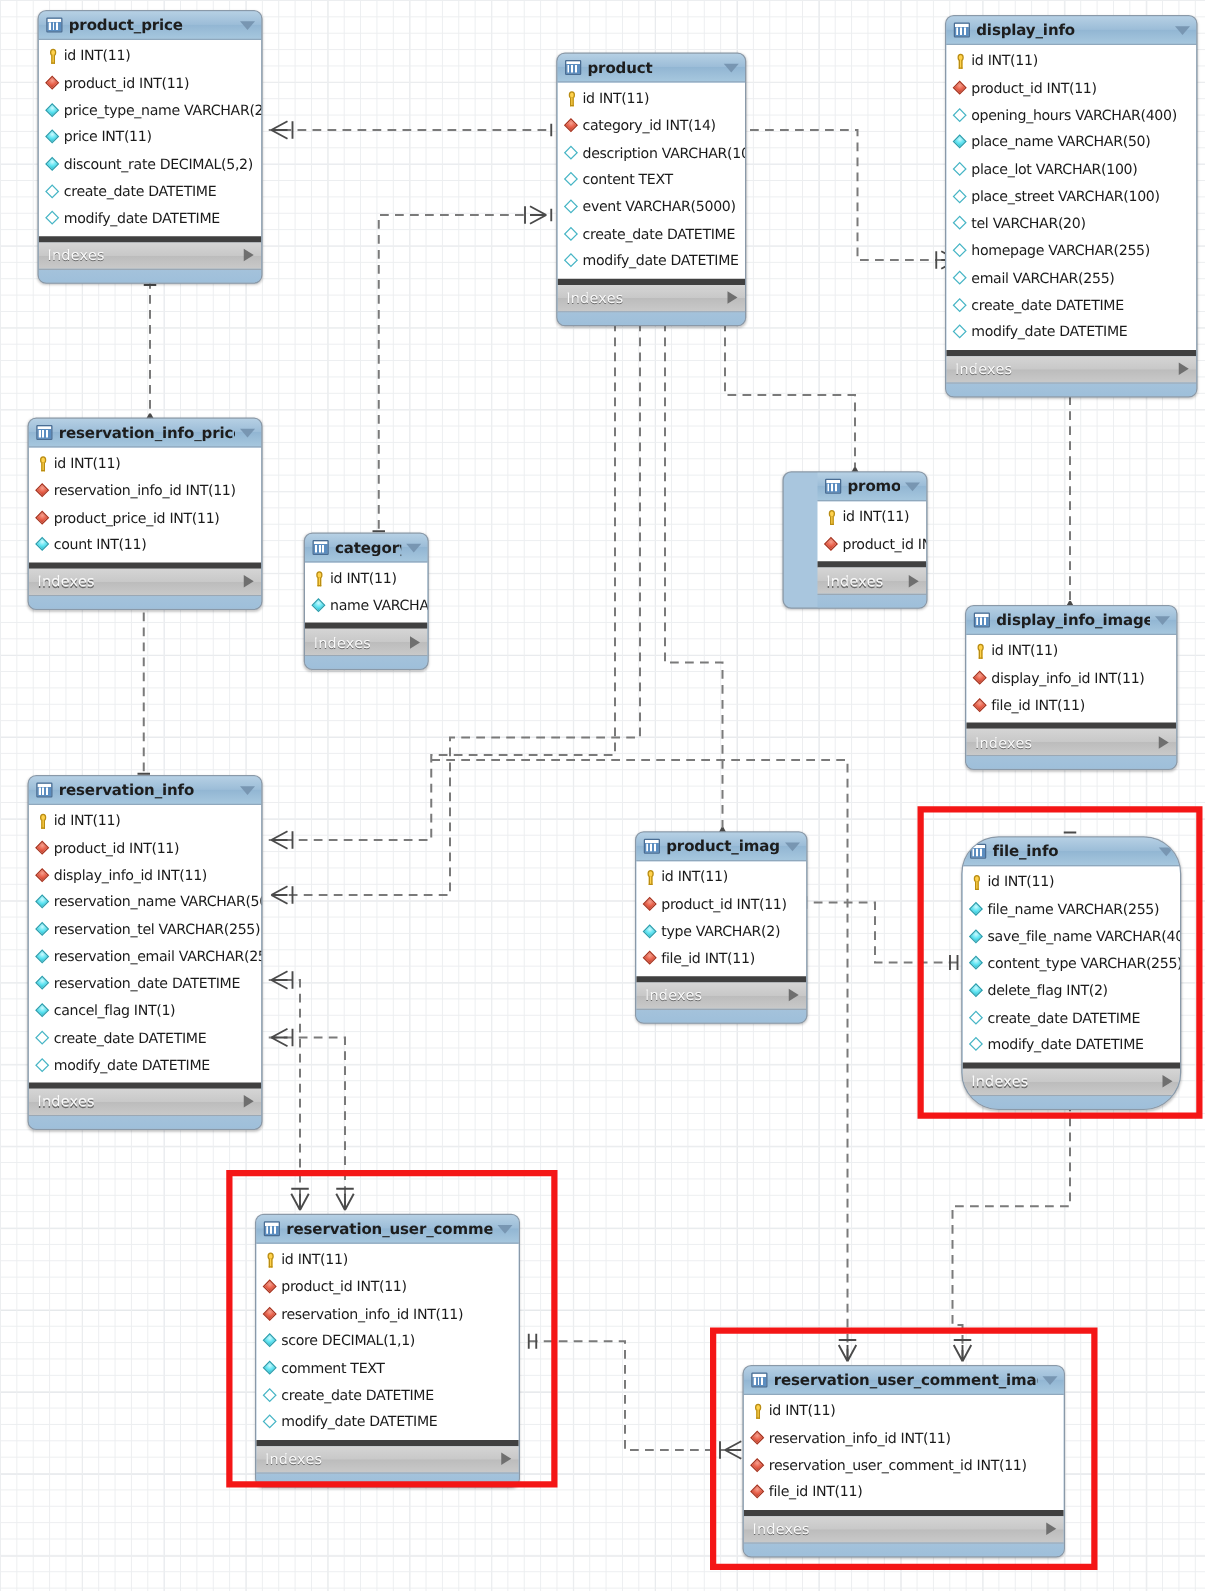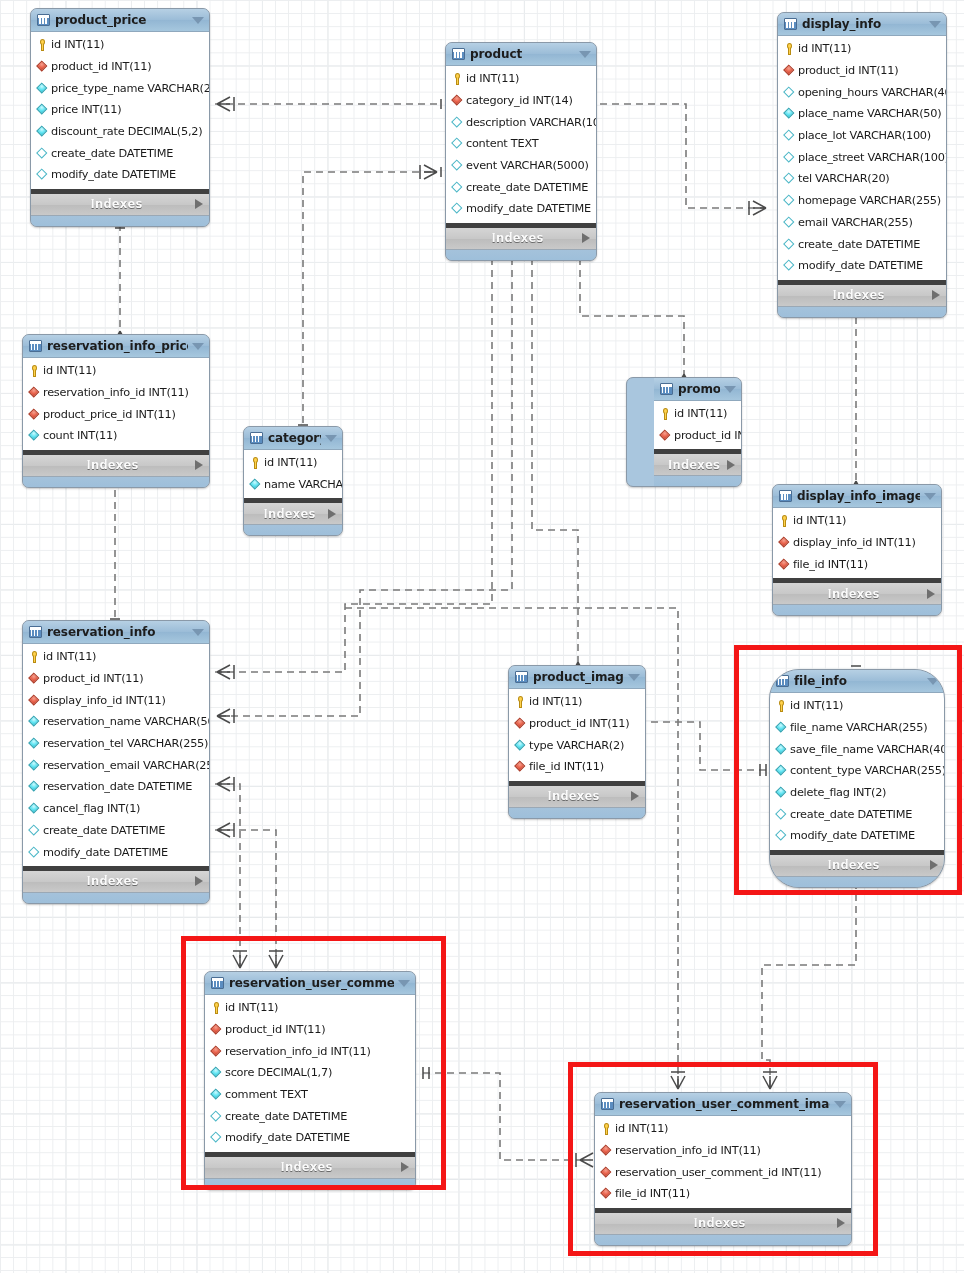--- a/index.html
+++ b/index.html
@@ -159,26 +159,25 @@
   .tbl-idx {
     height: 21px;
     display: flex;
     align-items: center;
     padding: 0 6px 0 7px;
     background: linear-gradient(to bottom, #d5d5d5 0%, #c8c8c8 50%, #bcbcbc 51%, #c9c9c9 100%);
     border-bottom: 1px solid #9aa8b5;
   }
   .idx-lbl {
     font-size: 11.5px;
-    font-weight: bold;
+    font-weight: normal;
     color: #fafafa;
     text-shadow: 0 1px 0 rgba(90,90,90,0.85);
     letter-spacing: 0.2px;
     flex: 1 1 auto;
-    text-align: center;
   }
   .idx-arrow {
     width: 0; height: 0;
     border-top: 5px solid transparent;
     border-bottom: 5px solid transparent;
     border-left: 8px solid #6f6f6f;
     flex: 0 0 auto;
   }
   .tbl-foot {
     height: 10px;
@@ -375,21 +374,21 @@
             <span class="gl gl-dia gl-nul"></span>
             <span class="fld-lbl">modify_date DATETIME</span>
           </div>
         </div>
         <div class="tbl-idx">
           <span class="idx-lbl">Indexes</span>
           <span class="idx-arrow"></span>
         </div>
         <div class="tbl-foot"></div>
       </div>
-      <div class="tbl" style="left: 777px; top: 12px; width: 170px;">
+      <div class="tbl" style="left: 756px; top: 12px; width: 202px;">
         <div class="tbl-hd">
           <span class="tbl-ic"></span>
           <span class="tbl-nm">display_info</span>
           <span class="tbl-caret"></span>
         </div>
         <div class="tbl-body">
           <div class="fld">
             <span class="gl gl-pk"></span>
             <span class="fld-lbl">id INT(11)</span>
           </div>
@@ -680,21 +679,21 @@
           <div class="fld">
             <span class="gl gl-dia gl-fk"></span>
             <span class="fld-lbl">product_id INT(11)</span>
           </div>
           <div class="fld">
             <span class="gl gl-dia gl-fk"></span>
             <span class="fld-lbl">reservation_info_id INT(11)</span>
           </div>
           <div class="fld">
             <span class="gl gl-dia gl-nn"></span>
-            <span class="fld-lbl">score DECIMAL(1,7)</span>
+            <span class="fld-lbl">score DECIMAL(1,1)</span>
           </div>
           <div class="fld">
             <span class="gl gl-dia gl-nn"></span>
             <span class="fld-lbl">comment TEXT</span>
           </div>
           <div class="fld">
             <span class="gl gl-dia gl-nul"></span>
             <span class="fld-lbl">create_date DATETIME</span>
           </div>
           <div class="fld">

